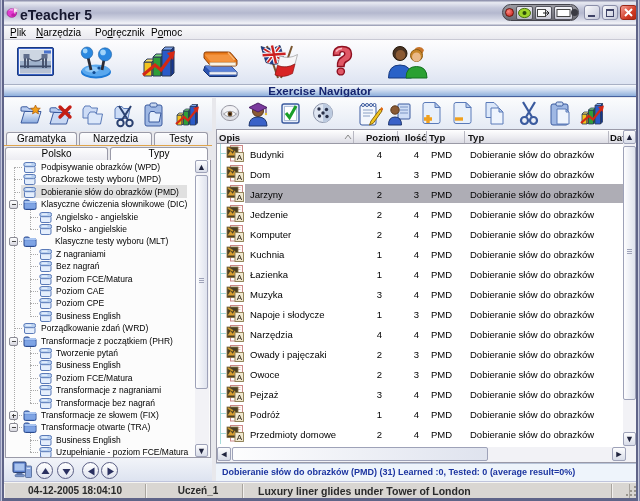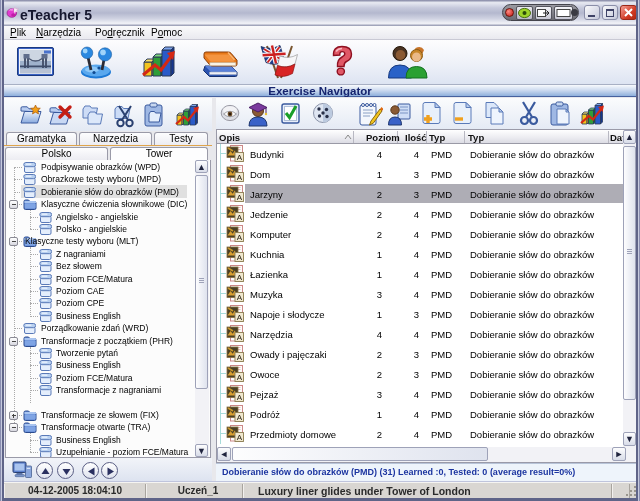--- a/index.html
+++ b/index.html
@@ -258,21 +258,21 @@
       </g>
       <path d="M1 21 L9 14 L13 17.5 L22 6" stroke="#d42814" stroke-width="2.2" fill="none"></path>
       <path d="M18 5 L24 3.5 L22.5 10" fill="#d42814"></path>
     </svg>
   </div>
   <div class="abs tab" style="left:6px;top:132px;width:71px;">Gramatyka</div>
   <div class="abs tab" style="left:79px;top:132px;width:73px;">Narzędzia</div>
   <div class="abs tab" style="left:154px;top:132px;width:54px;">Testy</div>
   <div class="abs" id="orangeline"></div>
   <div class="abs tab" style="left:5px;top:147px;width:103px;">Polsko</div>
-  <div class="abs tab sel" style="left:110px;top:147px;width:98px;">Tower</div>
+  <div class="abs tab sel" style="left:110px;top:147px;width:98px;">Typy</div>
   <div class="abs" id="tree">
     <div class="tvl" style="left:8px;top:7px;height:260px"></div>
 <div class="tvl" style="left:24px;top:50px;height:19px"></div>
 <div class="tvl" style="left:24px;top:87px;height:68px"></div>
 <div class="tvl" style="left:24px;top:187px;height:56px"></div>
 <div class="tvl" style="left:24px;top:273px;height:19px"></div>
 <div class="trow" style="left:0;top:1.0px;width:195px">
       <div class="thl" style="left:8px;top:6px;width:8px"></div>
       <svg style="left:17px" width="13" height="12" viewBox="0 0 13 12">
         <rect x="1.5" y="5" width="10.5" height="6.5" rx="1.5" fill="#e4eefc" stroke="#5a7ab8"></rect>
@@ -329,39 +329,39 @@
       <span class="tx" style="left:50px">Angielsko - angielskie</span>
     </div>
 <div class="trow" style="left:0;top:75.4px;width:195px">
       <div class="thl" style="left:8px;top:6px;width:8px"></div>
       <div class="tbox" style="left:3px"></div>
       <svg style="left:17px" width="14" height="12" viewBox="0 0 14 12">
         <path d="M1 3.5 q0-1.5 1.5-1.5 h3 l1.5 1.5 h4.5 q1.5 0 1.5 1.5 v5 q0 1.5 -1.5 1.5 h-9 q-1.5 0 -1.5-1.5z" fill="#6a90d8" stroke="#2a4a8e"></path>
         <path d="M1.5 5 h11.5 v-0.8 q0-1.2-1.5-1.2 h-10z" fill="#a8c4f0"></path>
         <rect x="1.8" y="5.5" width="10.8" height="4.8" rx="1" fill="#7fa4e4"></rect>
       </svg>
-      <span class="tx" style="left:19px">Klasyczne testy wyboru (MLT)</span>
+      <span class="tx" style="left:49px">Klasyczne testy wyboru (MLT)</span>
     </div>
 <div class="trow" style="left:0;top:87.8px;width:195px">
       <div class="thl" style="left:24px;top:6px;width:8px"></div>
       <svg style="left:33px" width="13" height="12" viewBox="0 0 13 12">
         <rect x="1.5" y="5" width="10.5" height="6.5" rx="1.5" fill="#e4eefc" stroke="#5a7ab8"></rect>
         <rect x="0.8" y="1.5" width="11.8" height="4.2" rx="2" fill="#b8d0f0" stroke="#5a7ab8"></rect>
         <rect x="2.6" y="2.4" width="6" height="1.3" rx="0.65" fill="#f0f6fe"></rect>
       </svg>
       <span class="tx" style="left:50px">Z nagraniami</span>
     </div>
 <div class="trow" style="left:0;top:100.2px;width:195px">
       <div class="thl" style="left:24px;top:6px;width:8px"></div>
       <svg style="left:33px" width="13" height="12" viewBox="0 0 13 12">
         <rect x="1.5" y="5" width="10.5" height="6.5" rx="1.5" fill="#e4eefc" stroke="#5a7ab8"></rect>
         <rect x="0.8" y="1.5" width="11.8" height="4.2" rx="2" fill="#b8d0f0" stroke="#5a7ab8"></rect>
         <rect x="2.6" y="2.4" width="6" height="1.3" rx="0.65" fill="#f0f6fe"></rect>
       </svg>
-      <span class="tx" style="left:50px">Bez słowem</span>
+      <span class="tx" style="left:50px">Bez nagrań</span>
     </div>
 <div class="trow" style="left:0;top:112.6px;width:195px">
       <div class="thl" style="left:24px;top:6px;width:8px"></div>
       <svg style="left:33px" width="13" height="12" viewBox="0 0 13 12">
         <rect x="1.5" y="5" width="10.5" height="6.5" rx="1.5" fill="#e4eefc" stroke="#5a7ab8"></rect>
         <rect x="0.8" y="1.5" width="11.8" height="4.2" rx="2" fill="#b8d0f0" stroke="#5a7ab8"></rect>
         <rect x="2.6" y="2.4" width="6" height="1.3" rx="0.65" fill="#f0f6fe"></rect>
       </svg>
       <span class="tx" style="left:50px">Poziom FCE/Matura</span>
     </div>
@@ -439,20 +439,29 @@
       <span class="tx" style="left:50px">Poziom FCE/Matura</span>
     </div>
 <div class="trow" style="left:0;top:224.2px;width:195px">
       <div class="thl" style="left:24px;top:6px;width:8px"></div>
       <svg style="left:33px" width="13" height="12" viewBox="0 0 13 12">
         <rect x="1.5" y="5" width="10.5" height="6.5" rx="1.5" fill="#e4eefc" stroke="#5a7ab8"></rect>
         <rect x="0.8" y="1.5" width="11.8" height="4.2" rx="2" fill="#b8d0f0" stroke="#5a7ab8"></rect>
         <rect x="2.6" y="2.4" width="6" height="1.3" rx="0.65" fill="#f0f6fe"></rect>
       </svg>
       <span class="tx" style="left:50px">Transformacje z nagraniami</span>
+    </div>
+<div class="trow" style="left:0;top:236.6px;width:195px">
+      <div class="thl" style="left:24px;top:6px;width:8px"></div>
+      <svg style="left:33px" width="13" height="12" viewBox="0 0 13 12">
+        <rect x="1.5" y="5" width="10.5" height="6.5" rx="1.5" fill="#e4eefc" stroke="#5a7ab8"></rect>
+        <rect x="0.8" y="1.5" width="11.8" height="4.2" rx="2" fill="#b8d0f0" stroke="#5a7ab8"></rect>
+        <rect x="2.6" y="2.4" width="6" height="1.3" rx="0.65" fill="#f0f6fe"></rect>
+      </svg>
+      <span class="tx" style="left:50px">Transformacje bez nagrań</span>
     </div>
 <div class="trow" style="left:0;top:249.0px;width:195px">
       <div class="thl" style="left:8px;top:6px;width:8px"></div>
       <div class="tbox plus" style="left:3px"></div>
       <svg style="left:17px" width="14" height="12" viewBox="0 0 14 12">
         <path d="M1 3.5 q0-1.5 1.5-1.5 h3 l1.5 1.5 h4.5 q1.5 0 1.5 1.5 v5 q0 1.5 -1.5 1.5 h-9 q-1.5 0 -1.5-1.5z" fill="#6a90d8" stroke="#2a4a8e"></path>
         <path d="M1.5 5 h11.5 v-0.8 q0-1.2-1.5-1.2 h-10z" fill="#a8c4f0"></path>
         <rect x="1.8" y="5.5" width="10.8" height="4.8" rx="1" fill="#7fa4e4"></rect>
       </svg>
       <span class="tx" style="left:35px">Transformacje ze słowem (FIX)</span>

